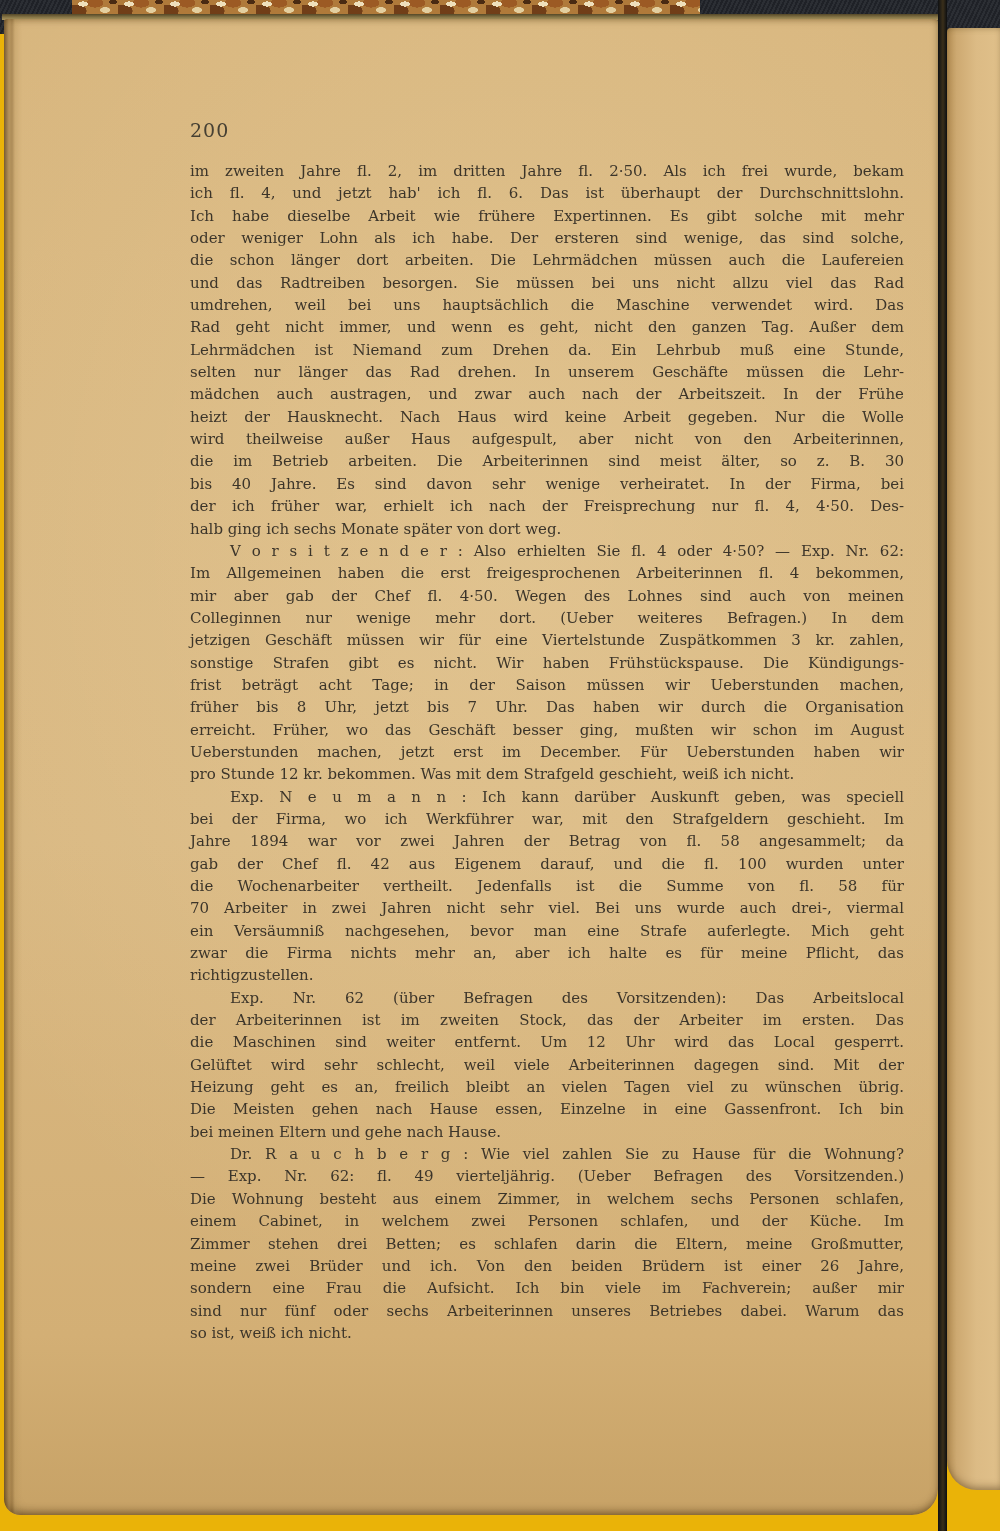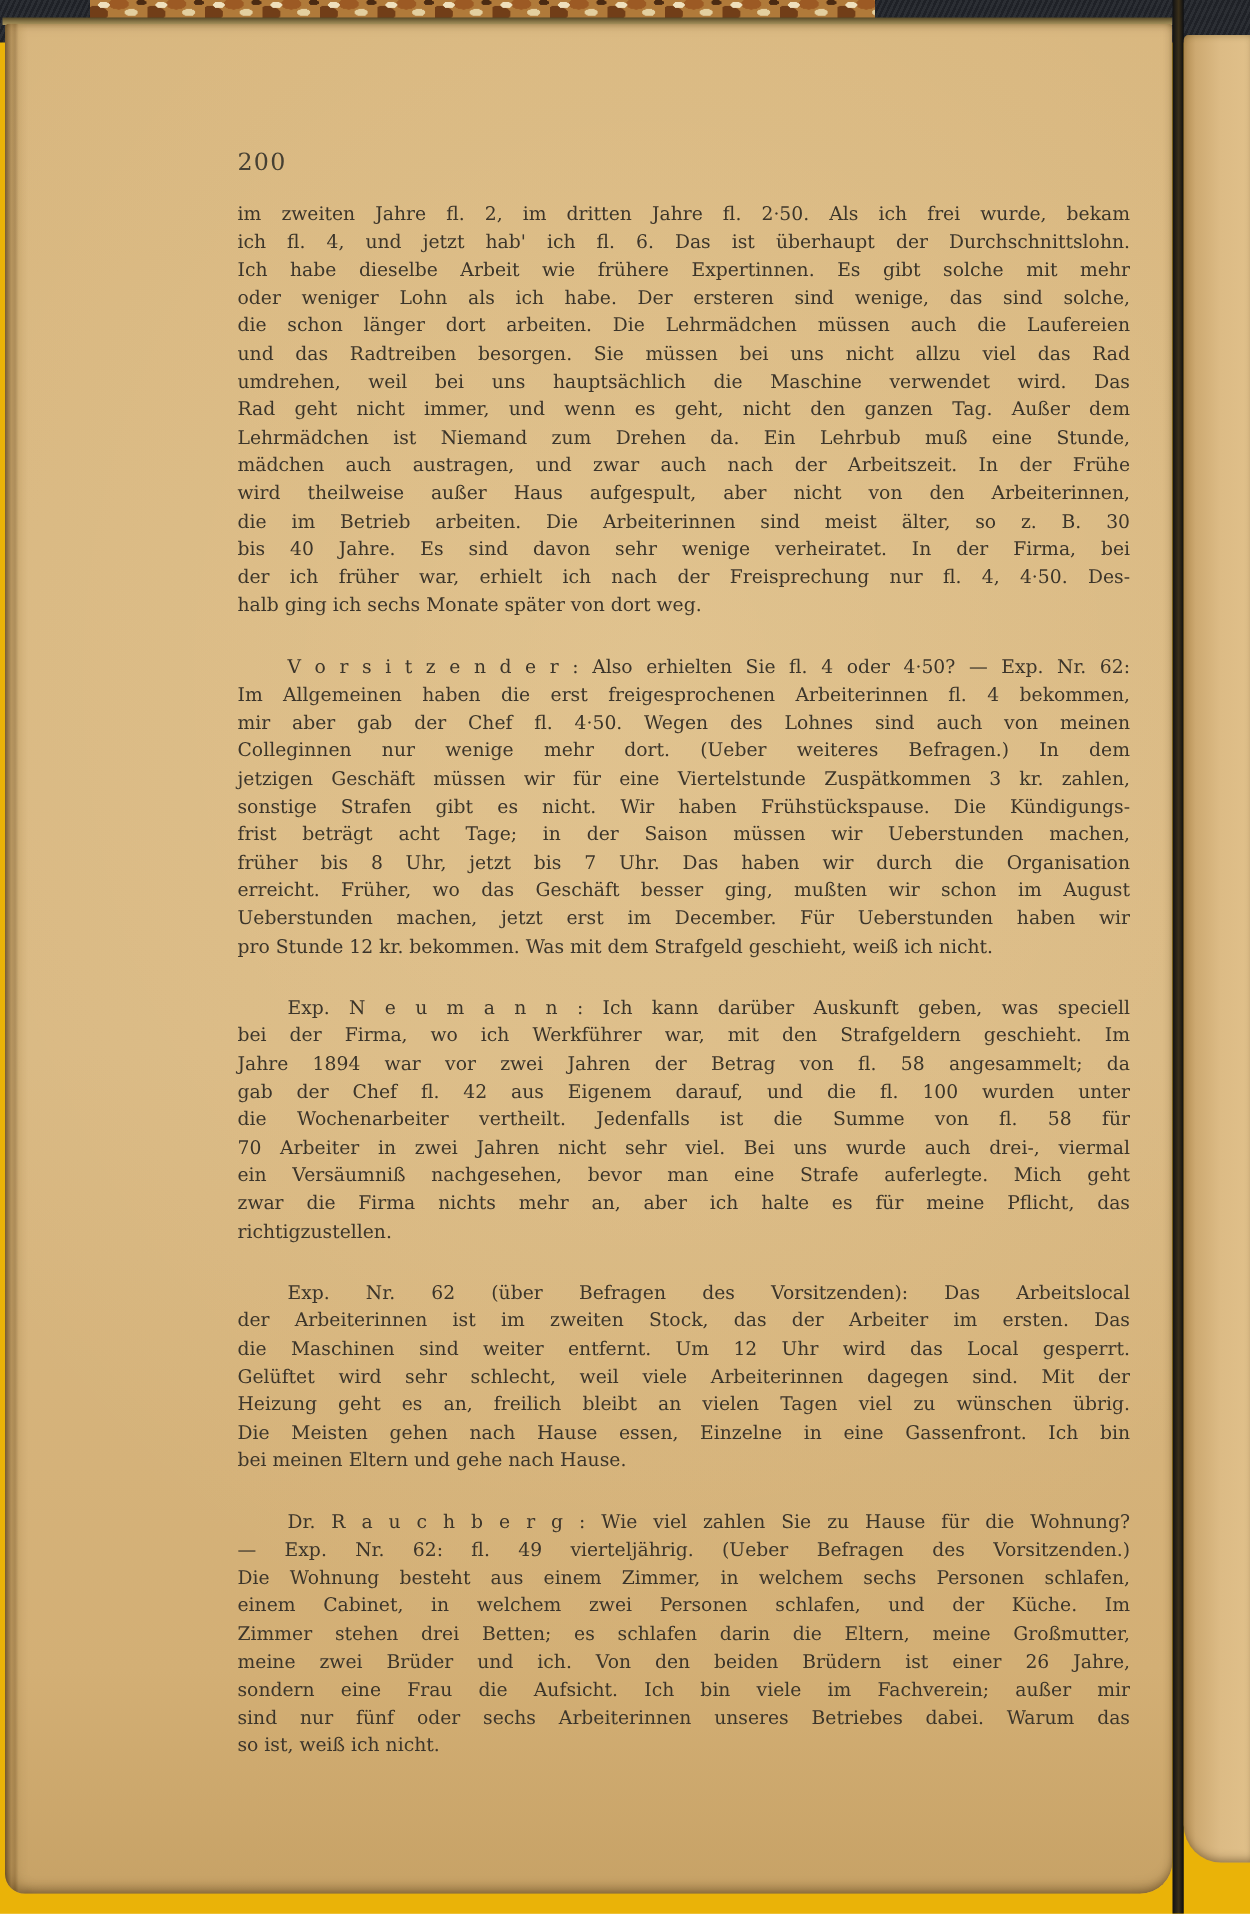--- a/index.html
+++ b/index.html
@@ -79,21 +79,21 @@
     color: #3c352a;
     font-size: 15px;
   }
   .para { margin: 0; }
   .line {
     line-height: 22.35px;
     text-align: justify;
     text-align-last: justify;
     white-space: normal;
   }
-  .line.indent { text-indent: 40px; margin-top: 27px; }
+  .line.indent { text-indent: 40px; }
   .line.last { text-align-last: left; }
 </style>
 </head>
 <body>
 
 <div id="screenshot">
   <div class="cover-top"></div>
   <div class="marble-edge"></div>
   <div class="page-top-edge"></div>
 
@@ -104,21 +104,23 @@
         <div class="para">
           <div class="line">im zweiten Jahre fl. 2, im dritten Jahre fl. 2·50. Als ich frei wurde, bekam</div>
           <div class="line">ich fl. 4, und jetzt hab' ich fl. 6. Das ist überhaupt der Durchschnittslohn.</div>
           <div class="line">Ich habe dieselbe Arbeit wie frühere Expertinnen. Es gibt solche mit mehr</div>
           <div class="line">oder weniger Lohn als ich habe. Der ersteren sind wenige, das sind solche,</div>
           <div class="line">die schon länger dort arbeiten. Die Lehrmädchen müssen auch die Laufereien</div>
           <div class="line">und das Radtreiben besorgen. Sie müssen bei uns nicht allzu viel das Rad</div>
           <div class="line">umdrehen, weil bei uns hauptsächlich die Maschine verwendet wird. Das</div>
           <div class="line">Rad geht nicht immer, und wenn es geht, nicht den ganzen Tag. Außer dem</div>
           <div class="line">Lehrmädchen ist Niemand zum Drehen da. Ein Lehrbub muß eine Stunde,</div>
+          <div class="line">selten nur länger das Rad drehen. In unserem Geschäfte müssen die Lehr-</div>
           <div class="line">mädchen auch austragen, und zwar auch nach der Arbeitszeit. In der Frühe</div>
+          <div class="line">heizt der Hausknecht. Nach Haus wird keine Arbeit gegeben. Nur die Wolle</div>
           <div class="line">wird theilweise außer Haus aufgespult, aber nicht von den Arbeiterinnen,</div>
           <div class="line">die im Betrieb arbeiten. Die Arbeiterinnen sind meist älter, so z. B. 30</div>
           <div class="line">bis 40 Jahre. Es sind davon sehr wenige verheiratet. In der Firma, bei</div>
           <div class="line">der ich früher war, erhielt ich nach der Freisprechung nur fl. 4, 4·50. Des-</div>
           <div class="line last">halb ging ich sechs Monate später von dort weg.</div>
         </div>
         <div class="para">
           <div class="line indent">V o r s i t z e n d e r :  Also erhielten Sie fl. 4 oder 4·50? — Exp. Nr. 62:</div>
           <div class="line">Im Allgemeinen haben die erst freigesprochenen Arbeiterinnen fl. 4 bekommen,</div>
           <div class="line">mir aber gab der Chef fl. 4·50. Wegen des Lohnes sind auch von meinen</div>

